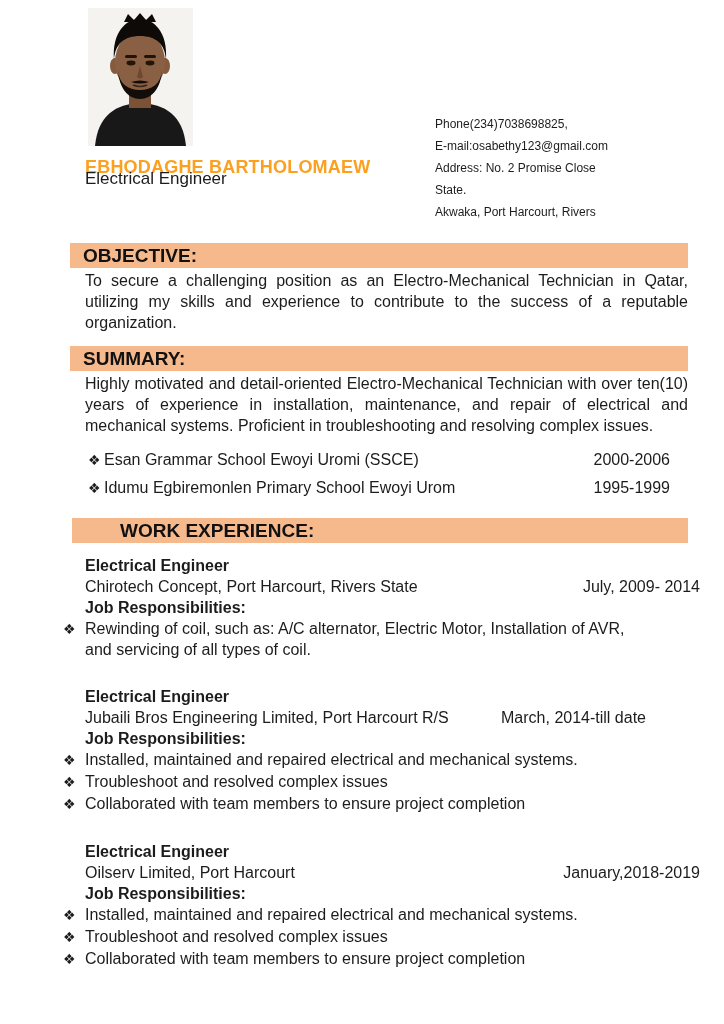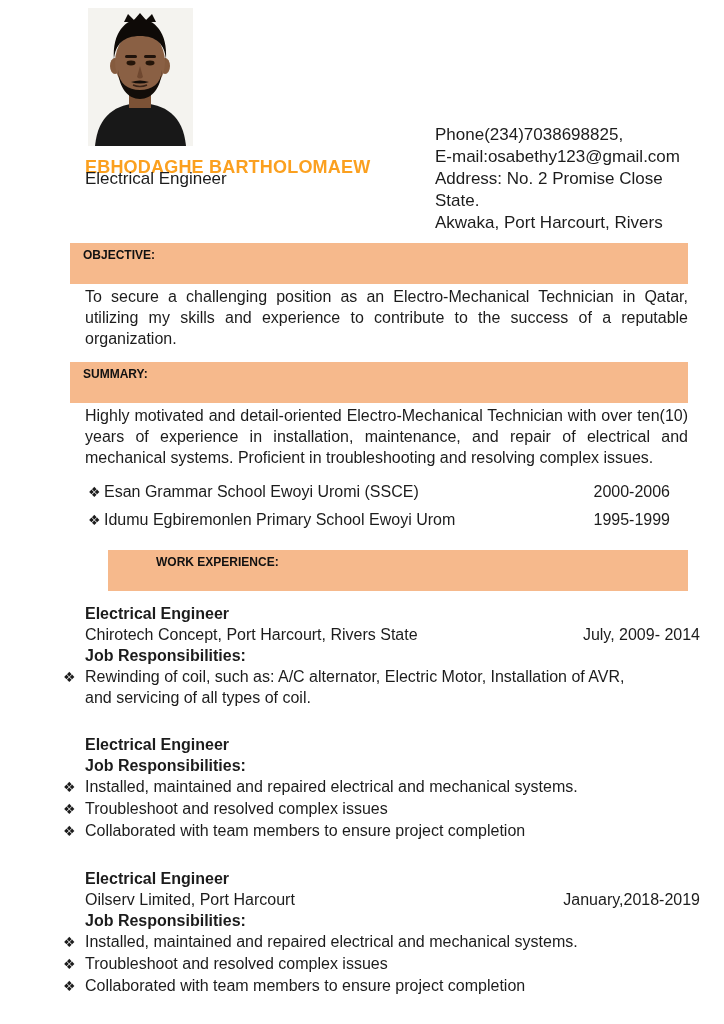--- a/index.html
+++ b/index.html
@@ -15,34 +15,34 @@
   .header{position:relative;height:235px;}
   .photo{position:absolute;left:88px;top:8px;width:105px;height:138px;}
   .photo svg{display:block;width:100%;height:100%;}
   .name{
     position:absolute;left:85px;top:157px;
     font-size:18px;font-weight:bold;letter-spacing:.2px;
     color:var(--accent-orange,#FBA01F);
   }
   .role{position:absolute;left:85px;top:169px;font-size:17px;}
   .contact{
-    position:absolute;left:435px;top:124px;
-    font-size:17px;line-height:22px;
+    position:absolute;left:435px;top:113px;
+    font-size:12px;line-height:22px;
   }
   
   .bar{
-    height:41px;line-height:25px;
+    height:25px;line-height:25px;
     margin-right:36px;
     background:var(--bar-orange,#F6B98C);
-    font-size:12px;font-weight:bold;color:#111;
+    font-size:19px;font-weight:bold;color:#111;
     padding-left:13px;
     box-sizing:border-box;
   }
   .bar.m70{margin-left:70px;}
-  .bar.m72{margin-left:108px;padding-left:48px;}
+  .bar.m72{margin-left:72px;padding-left:48px;}
   .bar.m82{margin-left:82px;}
   
   .para{
     margin:2px 36px 0 85px;
     font-size:16px;line-height:21px;
     text-align:justify;
   }
   .sec-objective{margin-top:8px;}
   .sec-summary{margin-top:13px;}
   .sec-education{margin-top:11px;}
@@ -167,20 +167,24 @@
       </div>
       <div class="job-resp-label">Job Responsibilities:</div>
       <div class="resp-item">
         <span class="resp-bullet">❖</span>
         <span class="resp-text">Rewinding of coil, such as: A/C alternator, Electric Motor, Installation of AVR, and servicing of all types of coil.</span>
       </div>
     </div>
 
     <div class="job">
       <div class="job-title">Electrical Engineer</div>
+      <div class="job-company-row">
+        <span class="job-company">Jubaili Bros Engineering Limited, Port Harcourt R/S</span>
+        <span class="job-date">March, 2014-till date</span>
+      </div>
       <div class="job-resp-label">Job Responsibilities:</div>
       <div class="resp-item">
         <span class="resp-bullet">❖</span>
         <span class="resp-text">Installed, maintained and repaired electrical and mechanical systems.</span>
       </div>
       <div class="resp-item">
         <span class="resp-bullet">❖</span>
         <span class="resp-text">Troubleshoot and resolved complex issues</span>
       </div>
       <div class="resp-item">

